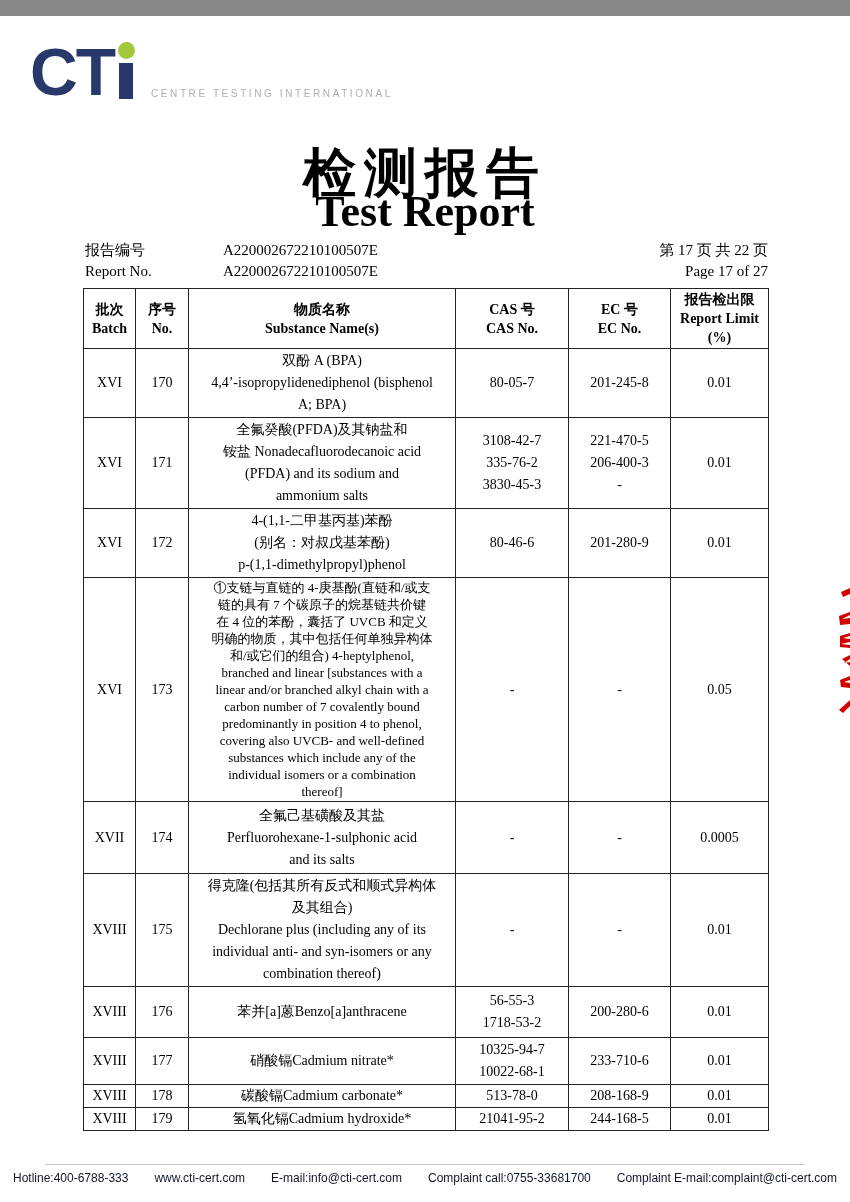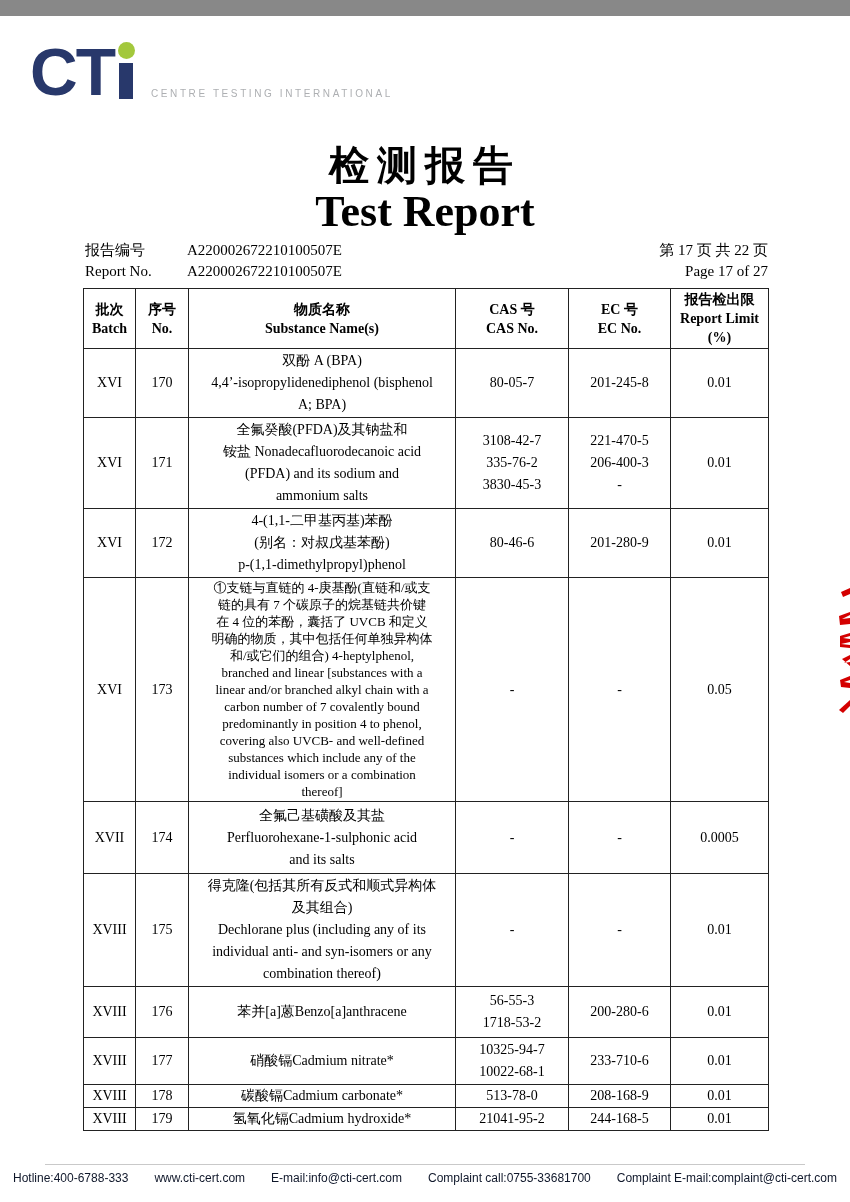--- a/index.html
+++ b/index.html
@@ -17,27 +17,27 @@
   .logo-i { display:flex; flex-direction:column; align-items:center; margin-left:4px; }
   .logo-i-dot { width:17px; height:17px; border-radius:50%; background:#a3c83c; margin-bottom:4px; }
   .logo-i-stem { width:14px; height:36px; background:#28386b; }
   .logo-right { margin-left:16px; display:flex; flex-direction:column; }
   .logo-zh { font-family:"Liberation Sans","DejaVu Sans",sans-serif; font-weight:600;
              font-size:37px; line-height:40px; letter-spacing:9px; color:#a7a9ac; }
   .logo-sub { font-family:"Liberation Sans","DejaVu Sans",sans-serif; font-size:10px;
               letter-spacing:2.6px; color:#adafb2; margin-top:2px; }
   
   .title-zh { position:absolute; top:122px; left:0; width:100%; text-align:center;
-              font-size:40px; font-weight:bold; letter-spacing:8px; }
+              font-size:53px; font-weight:bold; letter-spacing:8px; }
   .title-en { position:absolute; top:170px; left:0; width:100%; text-align:center;
               font-size:44px; font-weight:bold; }
   
   .report-info { position:absolute; left:85px; top:224px; width:683px;
                  display:flex; justify-content:space-between; font-size:15px; line-height:21px; }
-  .ri-left { display:flex; }
+  .ri-left { display:flex;gap:36px; }
   .ri-labels { width:84px; }
   .ri-values { margin-left:18px; }
   .ri-right { text-align:right; }
   
   table.report { position:absolute; left:83px; top:272px; width:685px;
                  border-collapse:collapse; table-layout:fixed; }
   table.report th, table.report td {
     border:1px solid #222; text-align:center; vertical-align:middle;
     font-size:14px; line-height:22px; white-space:pre-line; padding:1px 2px;
     overflow:hidden;

